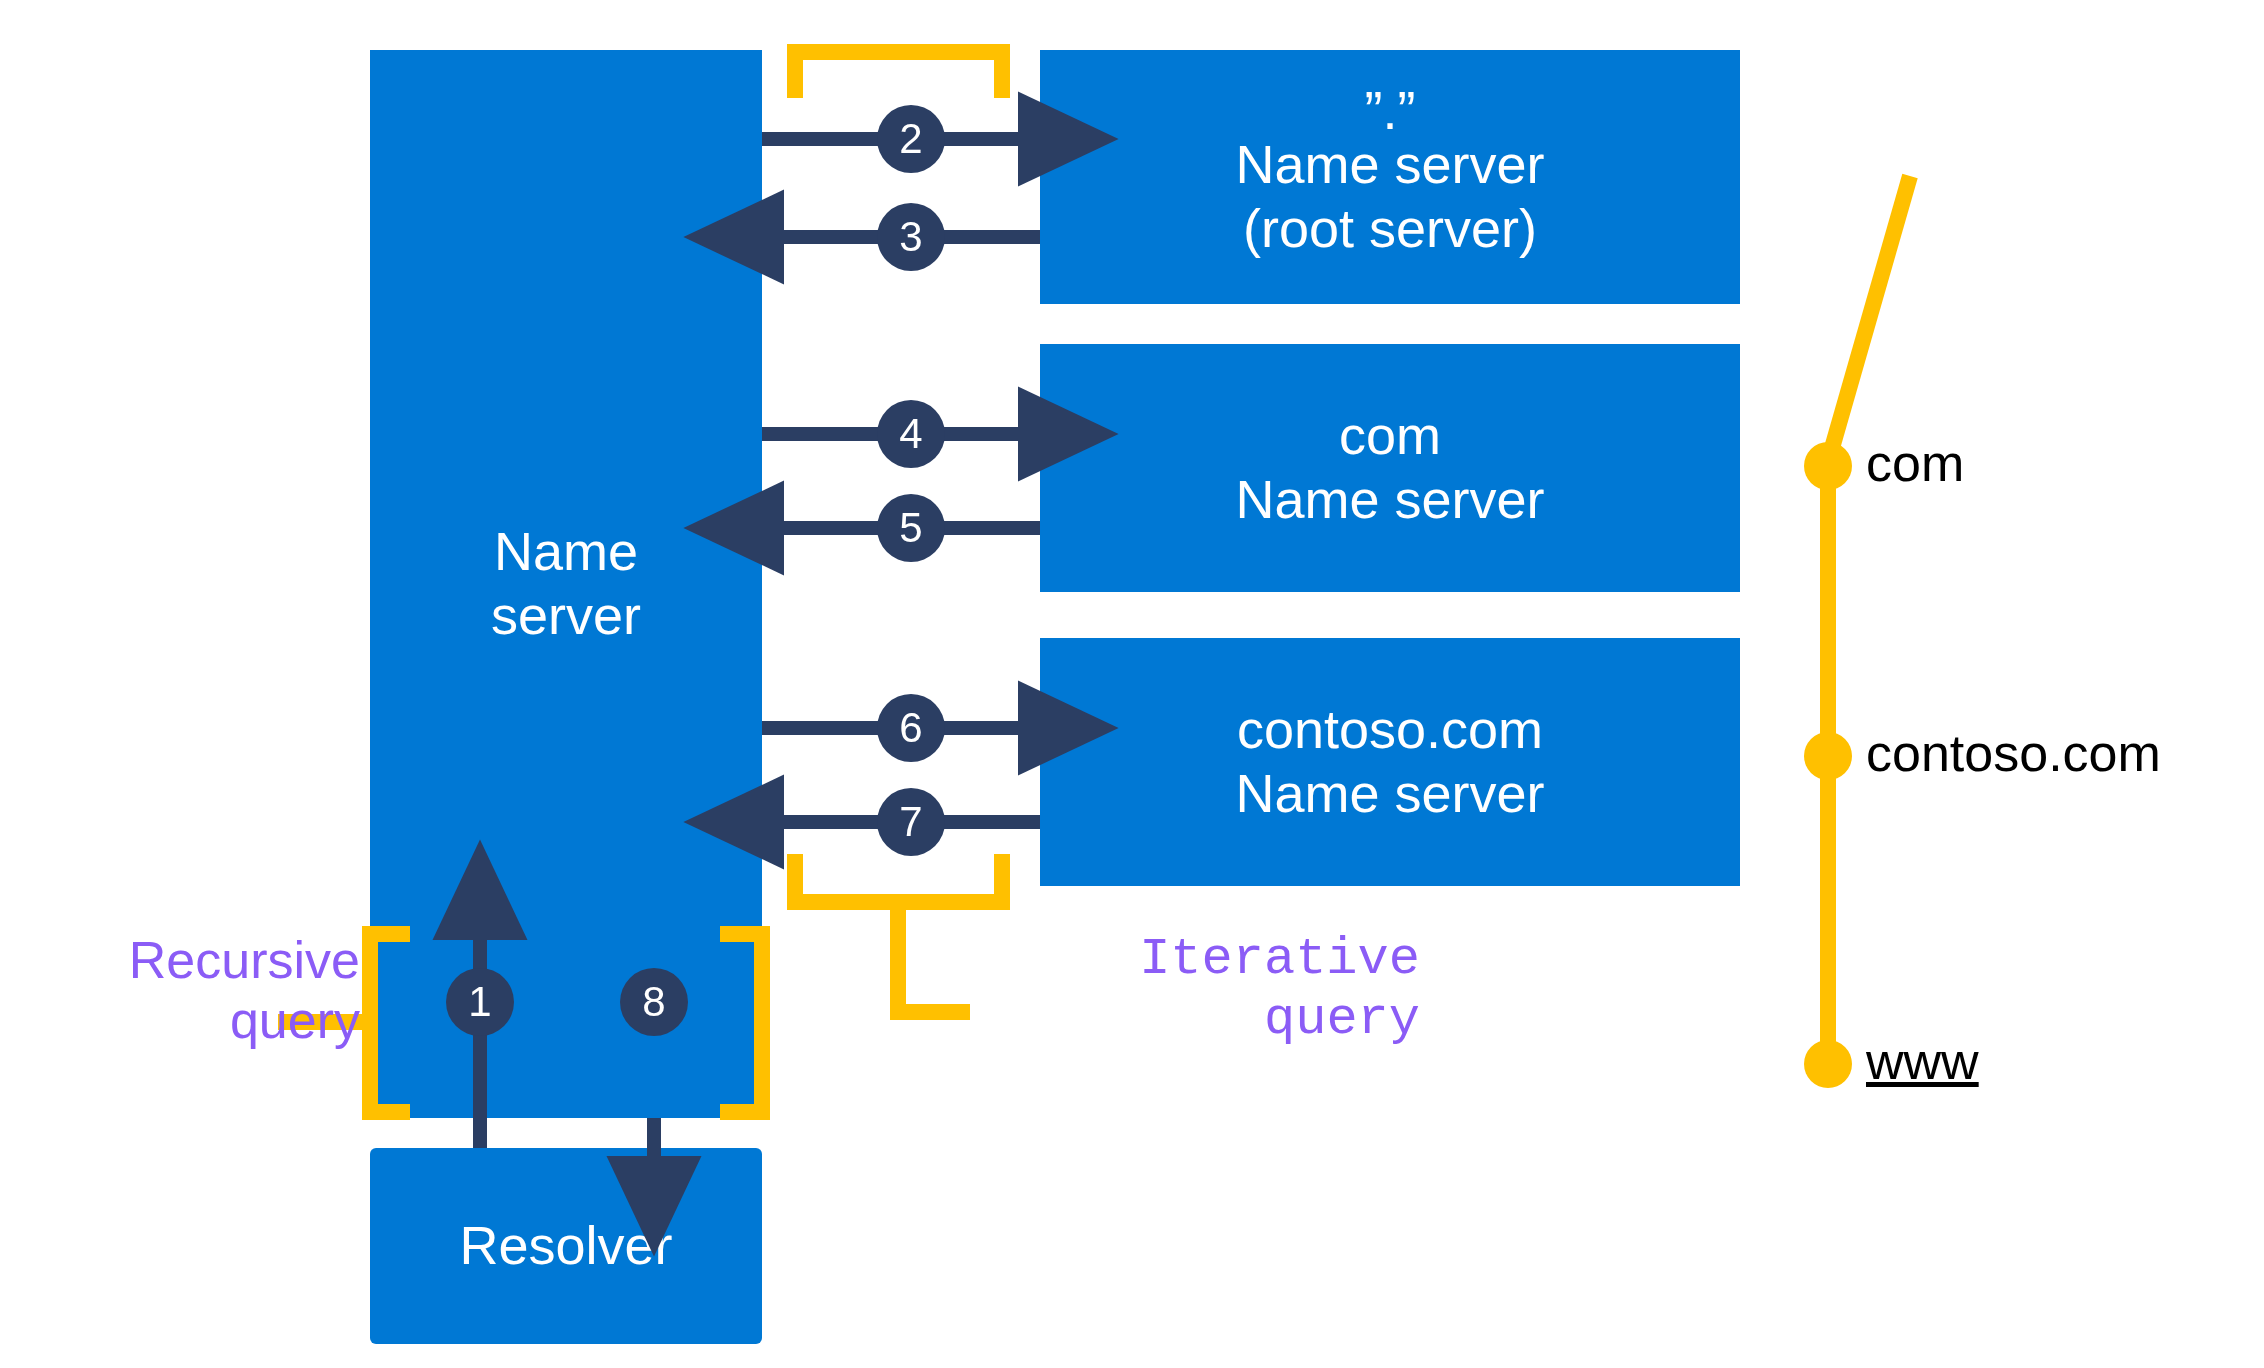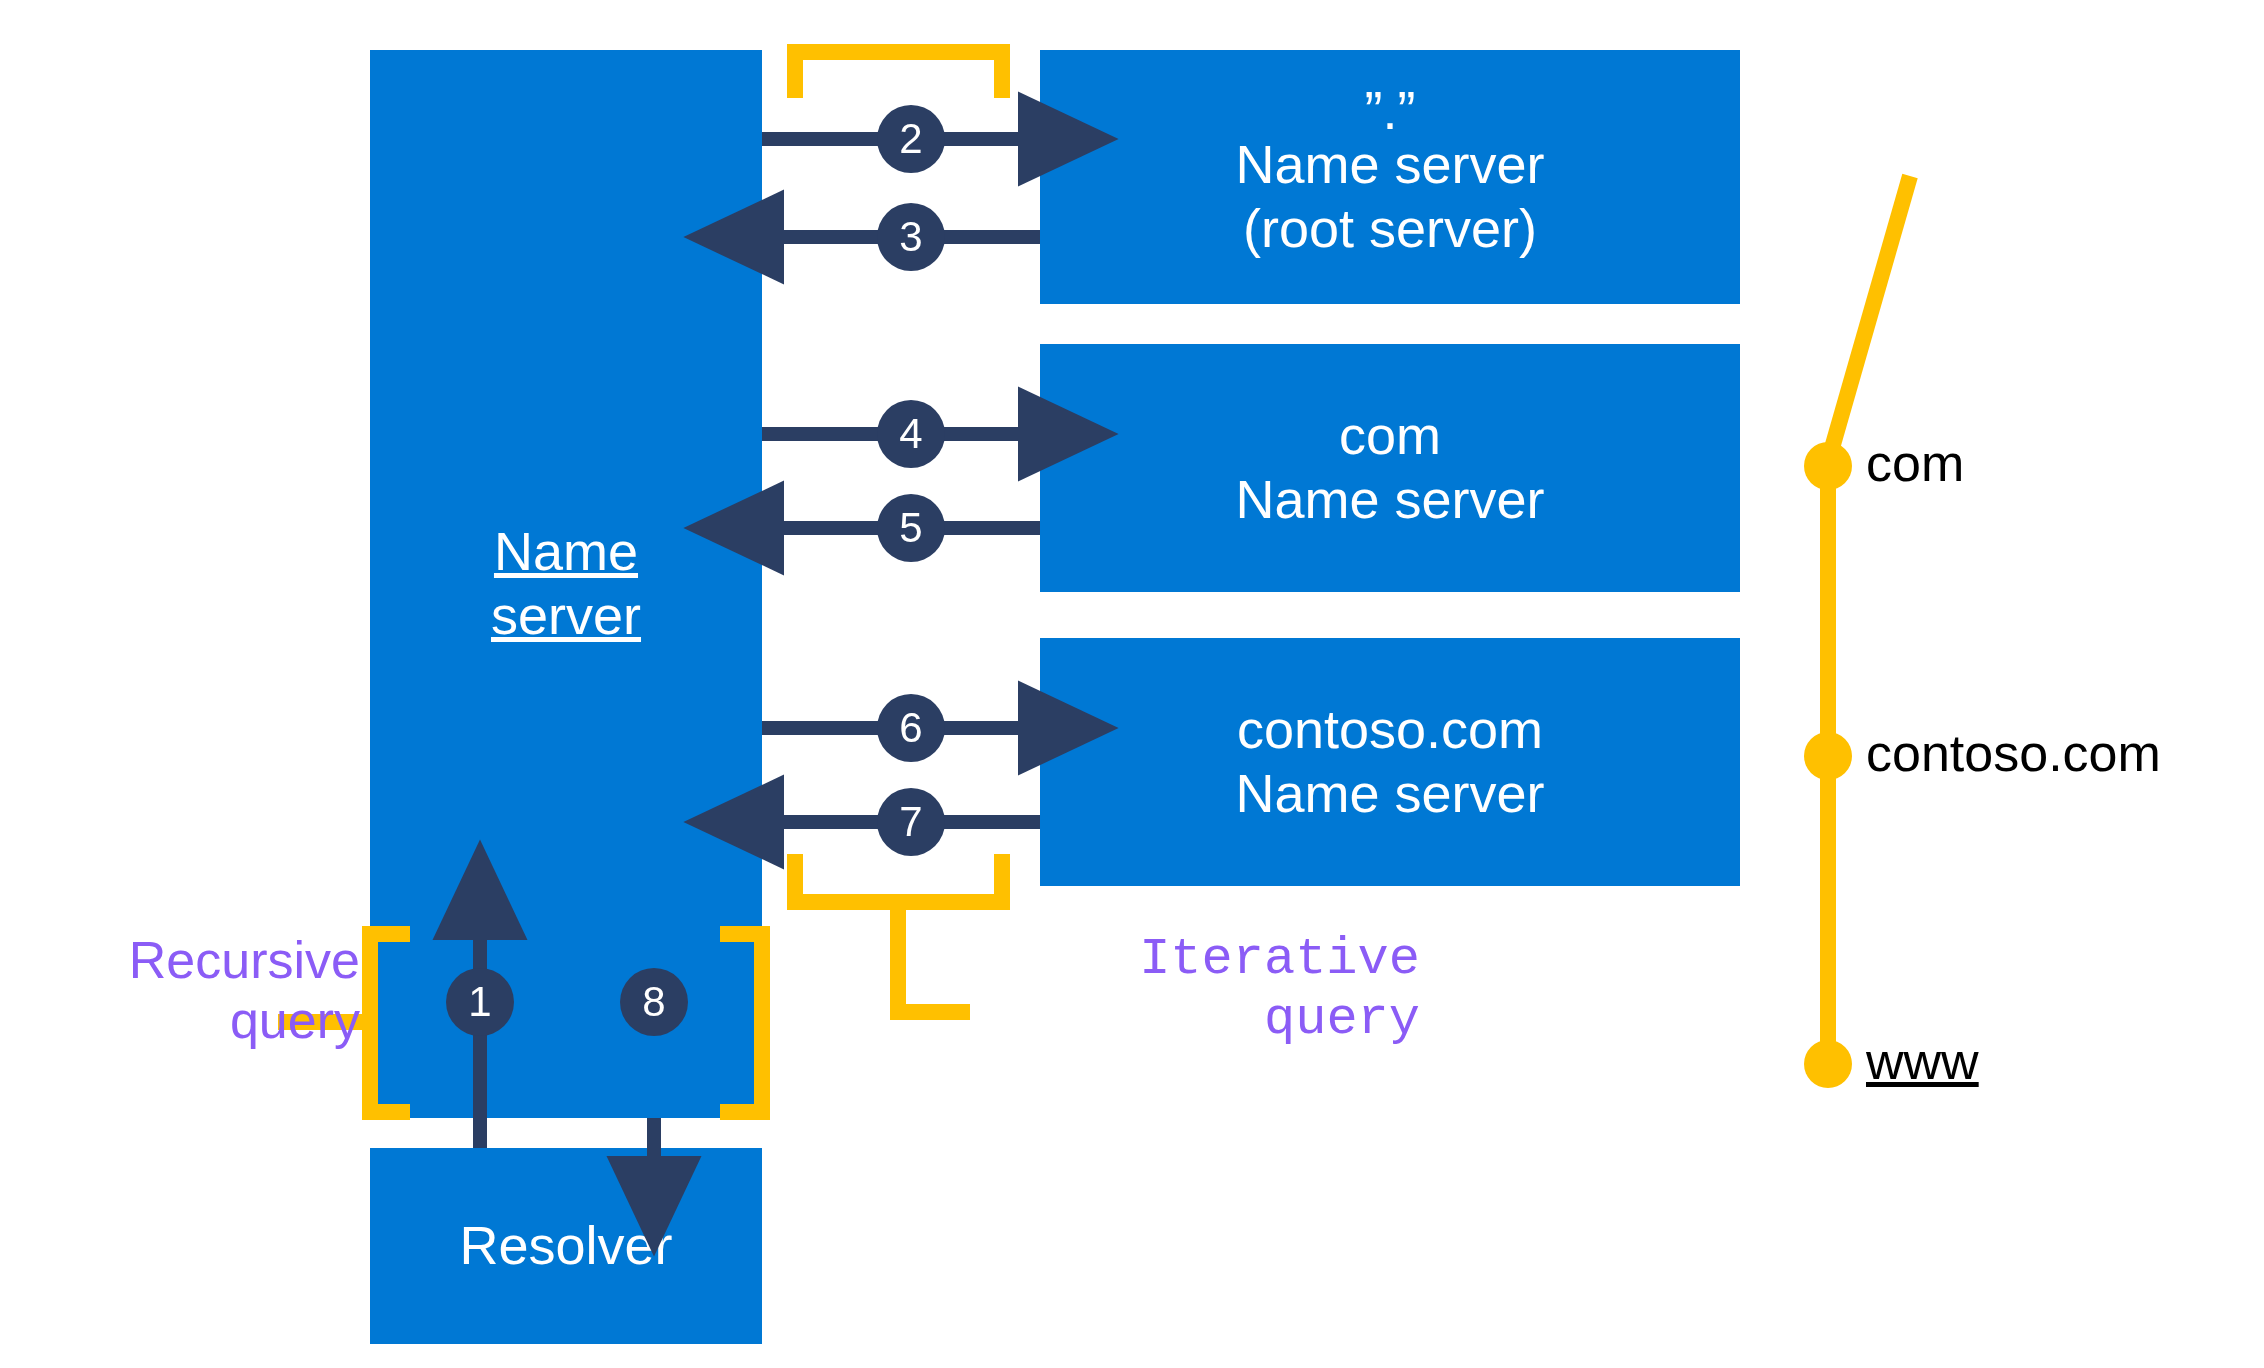--- a/index.html
+++ b/index.html
@@ -29,25 +29,25 @@
     justify-content: center;
     text-align: center;
     line-height: 1.18;
     font-size: 54px;
     font-weight: 400;
     white-space: pre-line;
     box-sizing: border-box;
   }
   .box .line { display: block; }
 
-  #box-name-server      { left: 370px;  top: 50px;   width: 392px;  height: 1068px; text-decoration: underline; }
+  #box-name-server      { left: 370px;  top: 50px;   width: 392px;  height: 1068px; }
   #box-root-server      { left: 1040px; top: 50px;   width: 700px;  height: 254px;  }
   #box-com-server       { left: 1040px; top: 344px;  width: 700px;  height: 248px;  }
   #box-contoso-server   { left: 1040px; top: 638px;  width: 700px;  height: 248px;  }
-  #box-resolver         { left: 370px;  top: 1148px; width: 392px;  height: 196px;  }
+  #box-resolver         { left: 370px;  top: 1148px; width: 392px;  height: 196px; border-radius: 6px;  }
 
   
   #box-root-server .quote-dot {
     display: block;
     line-height: 0.62;
     font-size: 54px;
     margin-bottom: 6px;
   }
 
   

